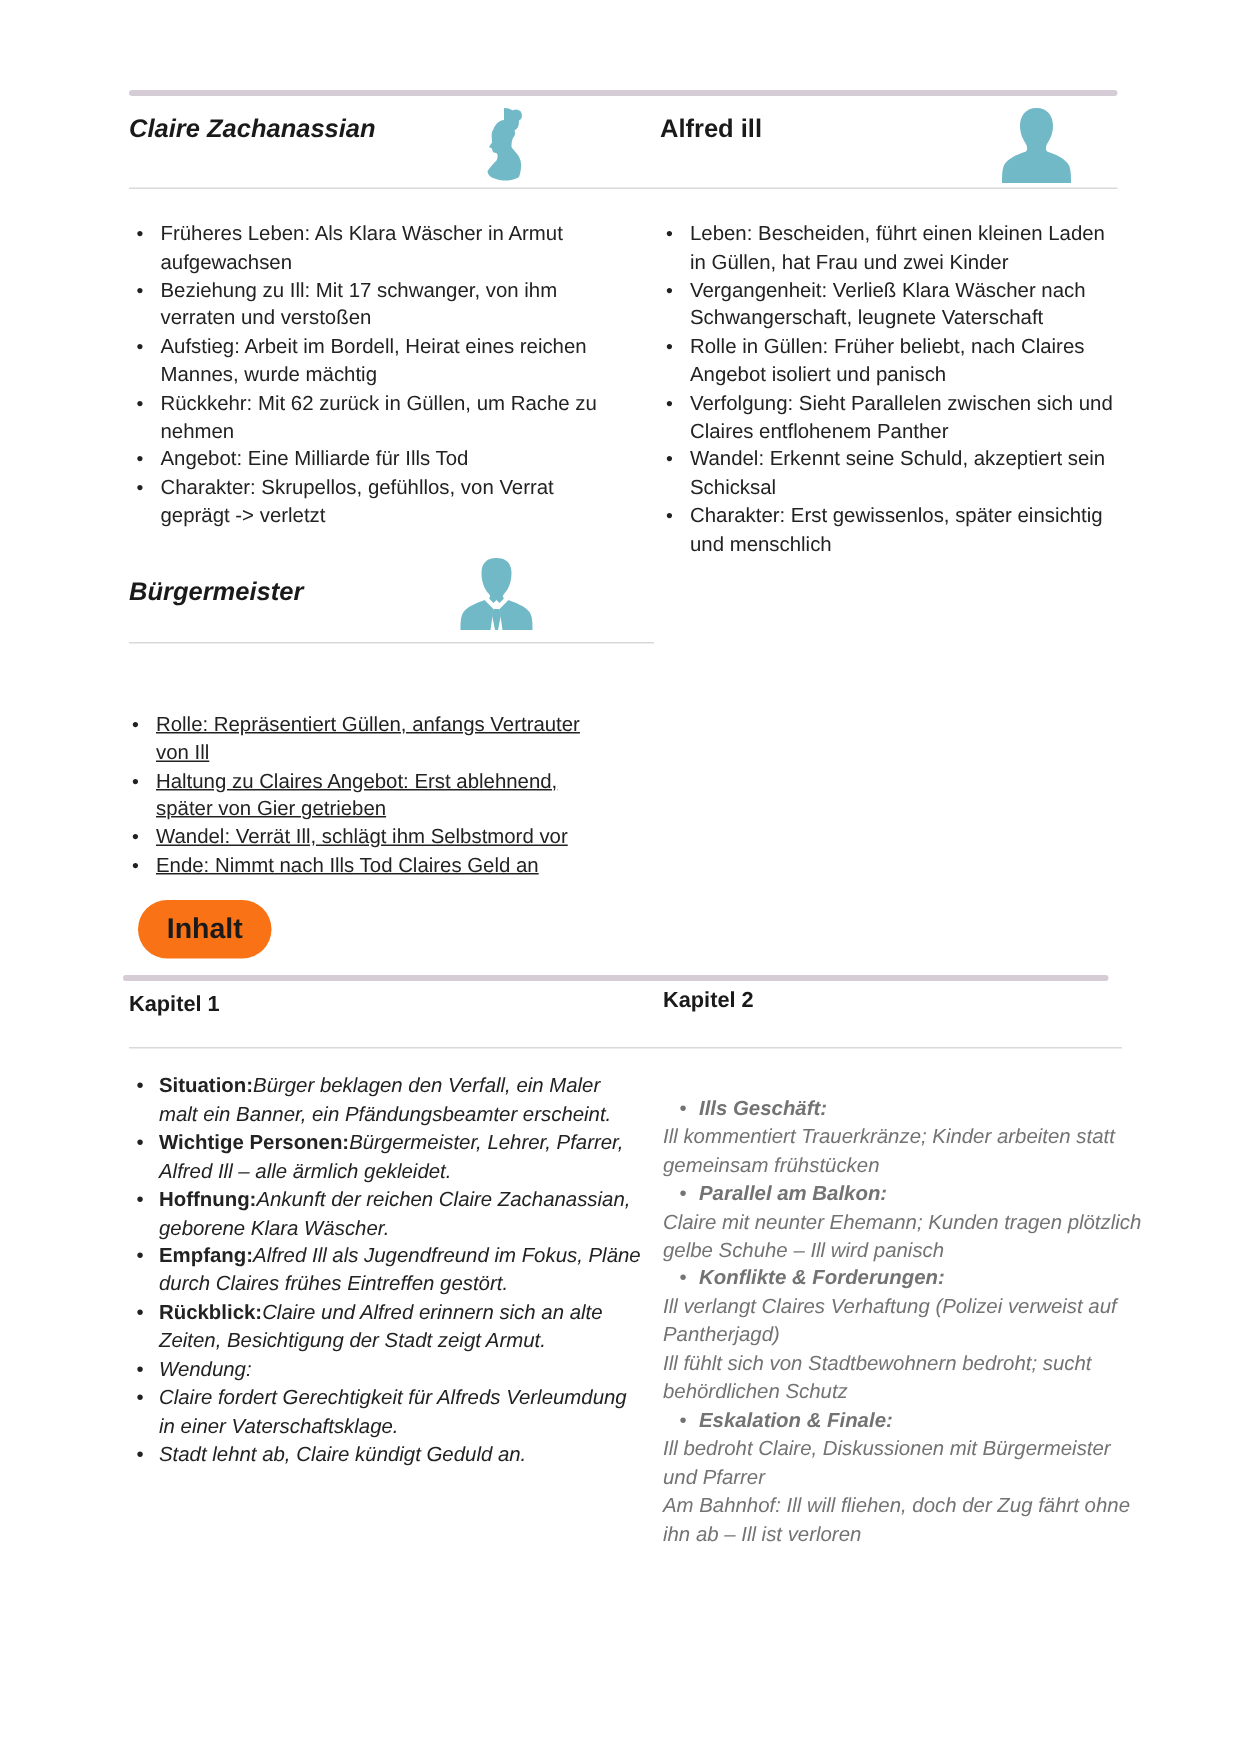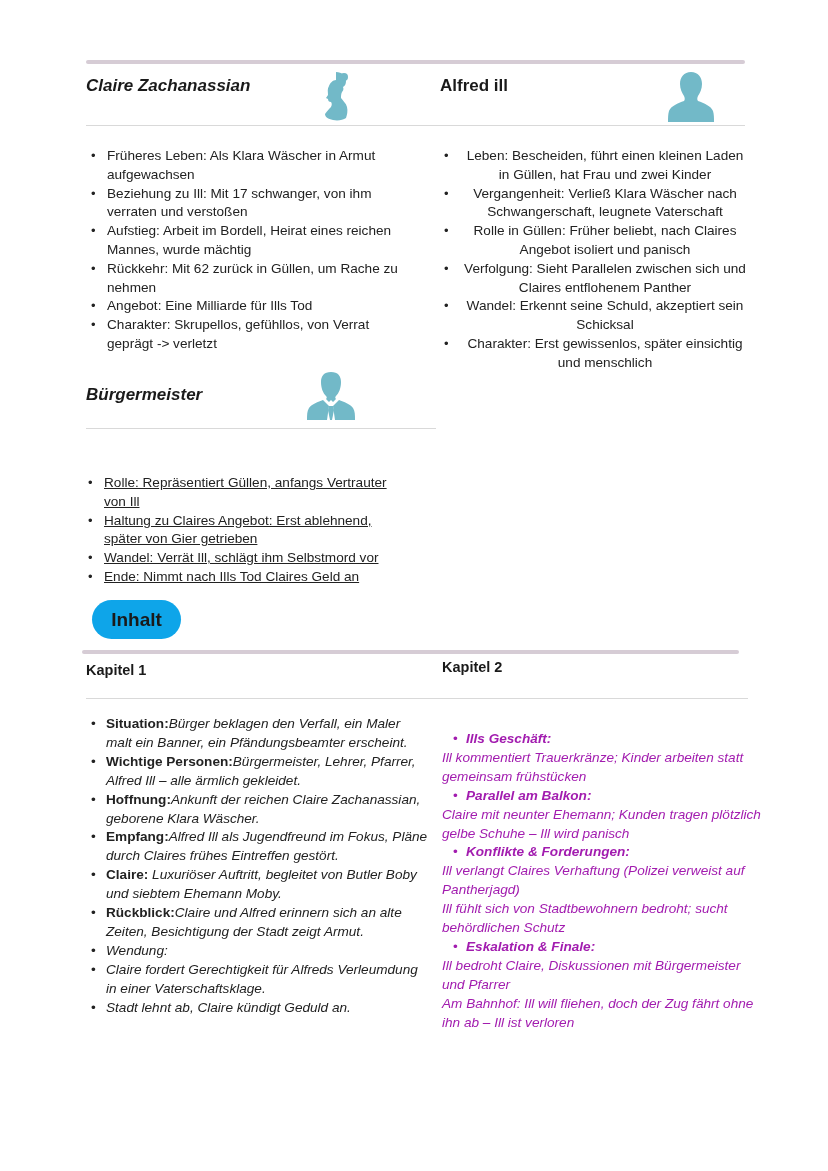--- a/index.html
+++ b/index.html
@@ -11,31 +11,31 @@
 
   .char-name { position: absolute; font-size: 17px; font-weight: bold; }
   .char-name.italic { font-style: italic; }
 
   .icon { position: absolute; }
 
   ul.bullets { position: absolute; list-style: none; font-size: 13.6px; line-height: 18.8px; color: #222; }
   ul.bullets li { position: relative; padding-left: 20px; }
   ul.bullets li::before { content: "•"; position: absolute; left: 4px; top: 0; font-size: 13px; }
 
-  .pill { position: absolute; left: 92px; top: 600px; width: 89px; height: 39px; border-radius: 20px; background: #0ea5e9; display: flex; align-items: center; justify-content: center; font-size: 19px; font-weight: bold; color: #1a1a1a; }
+  .pill { position: absolute; left: 92px; top: 600px; width: 89px; height: 39px; border-radius: 20px; background: #f97316; display: flex; align-items: center; justify-content: center; font-size: 19px; font-weight: bold; color: #1a1a1a; }
 
   .chap-title { position: absolute; font-size: 14.5px; font-weight: bold; }
 
   .k1 { position: absolute; left: 88px; top: 715px; width: 340px; list-style: none; font-size: 13.6px; line-height: 18.9px; font-style: italic; color: #222; }
   .k1 li { position: relative; padding-left: 18px; }
   .k1 li::before { content: "•"; position: absolute; left: 3px; font-style: normal; }
   .k1 b { font-weight: bold; }
   .k1 b.ni { font-style: normal; }
 
-  .k2 { position: absolute; left: 442px; top: 730px; width: 320px; font-size: 13.6px; line-height: 18.9px; font-style: italic; color: #a21caf; }
+  .k2 { position: absolute; left: 442px; top: 730px; width: 320px; font-size: 13.6px; line-height: 18.9px; font-style: italic; color: #737373; }
   .k2 .sub { position: relative; padding-left: 24px; font-weight: bold; }
   .k2 .sub::before { content: "•"; position: absolute; left: 11px; font-style: normal; font-weight: normal; }
   .k2 .txt { display: block; }
 </style>
 </head>
 <body>
 
 <div class="thick-line" style="left:86px; top:60px; width:659px;"></div>
 
 <div class="char-name italic" style="left:86px; top:76px;">Claire Zachanassian</div>
@@ -53,21 +53,21 @@
 
 <ul class="bullets" style="left:87px; top:147px; width:320px;">
   <li>Früheres Leben: Als Klara Wäscher in Armut aufgewachsen</li>
   <li> Beziehung zu Ill: Mit 17 schwanger, von ihm verraten und verstoßen</li>
   <li>Aufstieg: Arbeit im Bordell, Heirat eines reichen Mannes, wurde mächtig</li>
   <li>Rückkehr: Mit 62 zurück in Güllen, um Rache zu nehmen</li>
   <li> Angebot: Eine Milliarde für Ills Tod</li>
   <li>Charakter: Skrupellos, gefühllos, von Verrat geprägt -&gt; verletzt</li>
 </ul>
 
-<ul class="bullets" style="left:440px; top:147px; width:310px;text-align:center;">
+<ul class="bullets" style="left:440px; top:147px; width:310px;">
   <li>Leben: Bescheiden, führt einen kleinen Laden in Güllen, hat Frau und zwei Kinder</li>
   <li>Vergangenheit: Verließ Klara Wäscher nach Schwangerschaft, leugnete Vaterschaft</li>
   <li>Rolle in Güllen: Früher beliebt, nach Claires Angebot isoliert und panisch</li>
   <li>Verfolgung: Sieht Parallelen zwischen sich und Claires entflohenem Panther</li>
   <li>Wandel: Erkennt seine Schuld, akzeptiert sein Schicksal</li>
   <li>Charakter: Erst gewissenlos, später einsichtig und menschlich</li>
 </ul>
 
 <div class="char-name italic" style="left:86px; top:385px;">Bürgermeister</div>
 <svg class="icon" style="left:305px; top:370px;" width="52" height="52" viewBox="0 0 52 52">
@@ -92,21 +92,20 @@
 <div class="chap-title" style="left:86px; top:662px;">Kapitel 1</div>
 <div class="chap-title" style="left:442px; top:659px;text-align:center;">Kapitel 2</div>
 
 <div class="thin-line" style="left:86px; top:698px; width:662px;"></div>
 
 <ul class="k1">
   <li><b class="ni">Situation:</b><span>Bürger beklagen den Verfall, ein Maler malt ein Banner, ein Pfändungsbeamter erscheint.</span></li>
   <li><b class="ni">Wichtige Personen:</b><span>Bürgermeister, Lehrer, Pfarrer, Alfred Ill – alle ärmlich gekleidet.</span></li>
   <li><b class="ni">Hoffnung:</b><span>Ankunft der reichen Claire Zachanassian, geborene Klara Wäscher.</span></li>
   <li><b class="ni">Empfang:</b><span>Alfred Ill als Jugendfreund im Fokus, Pläne durch Claires frühes Eintreffen gestört.</span></li>
-  <li><b class="ni">Claire:</b><span> Luxuriöser Auftritt, begleitet von Butler Boby und siebtem Ehemann Moby.</span></li>
   <li><b class="ni">Rückblick:</b><span>Claire und Alfred erinnern sich an alte Zeiten, Besichtigung der Stadt zeigt Armut.</span></li>
   <li><span>Wendung:</span></li>
   <li><span> Claire fordert Gerechtigkeit für Alfreds Verleumdung in einer Vaterschaftsklage.</span></li>
   <li><span> Stadt lehnt ab, Claire kündigt Geduld an.</span></li>
 </ul>
 
 <div class="k2">
   <div class="sub">Ills Geschäft:</div>
   <span class="txt"> Ill kommentiert Trauerkränze; Kinder arbeiten statt gemeinsam frühstücken</span>
   <div class="sub">Parallel am Balkon:</div>

